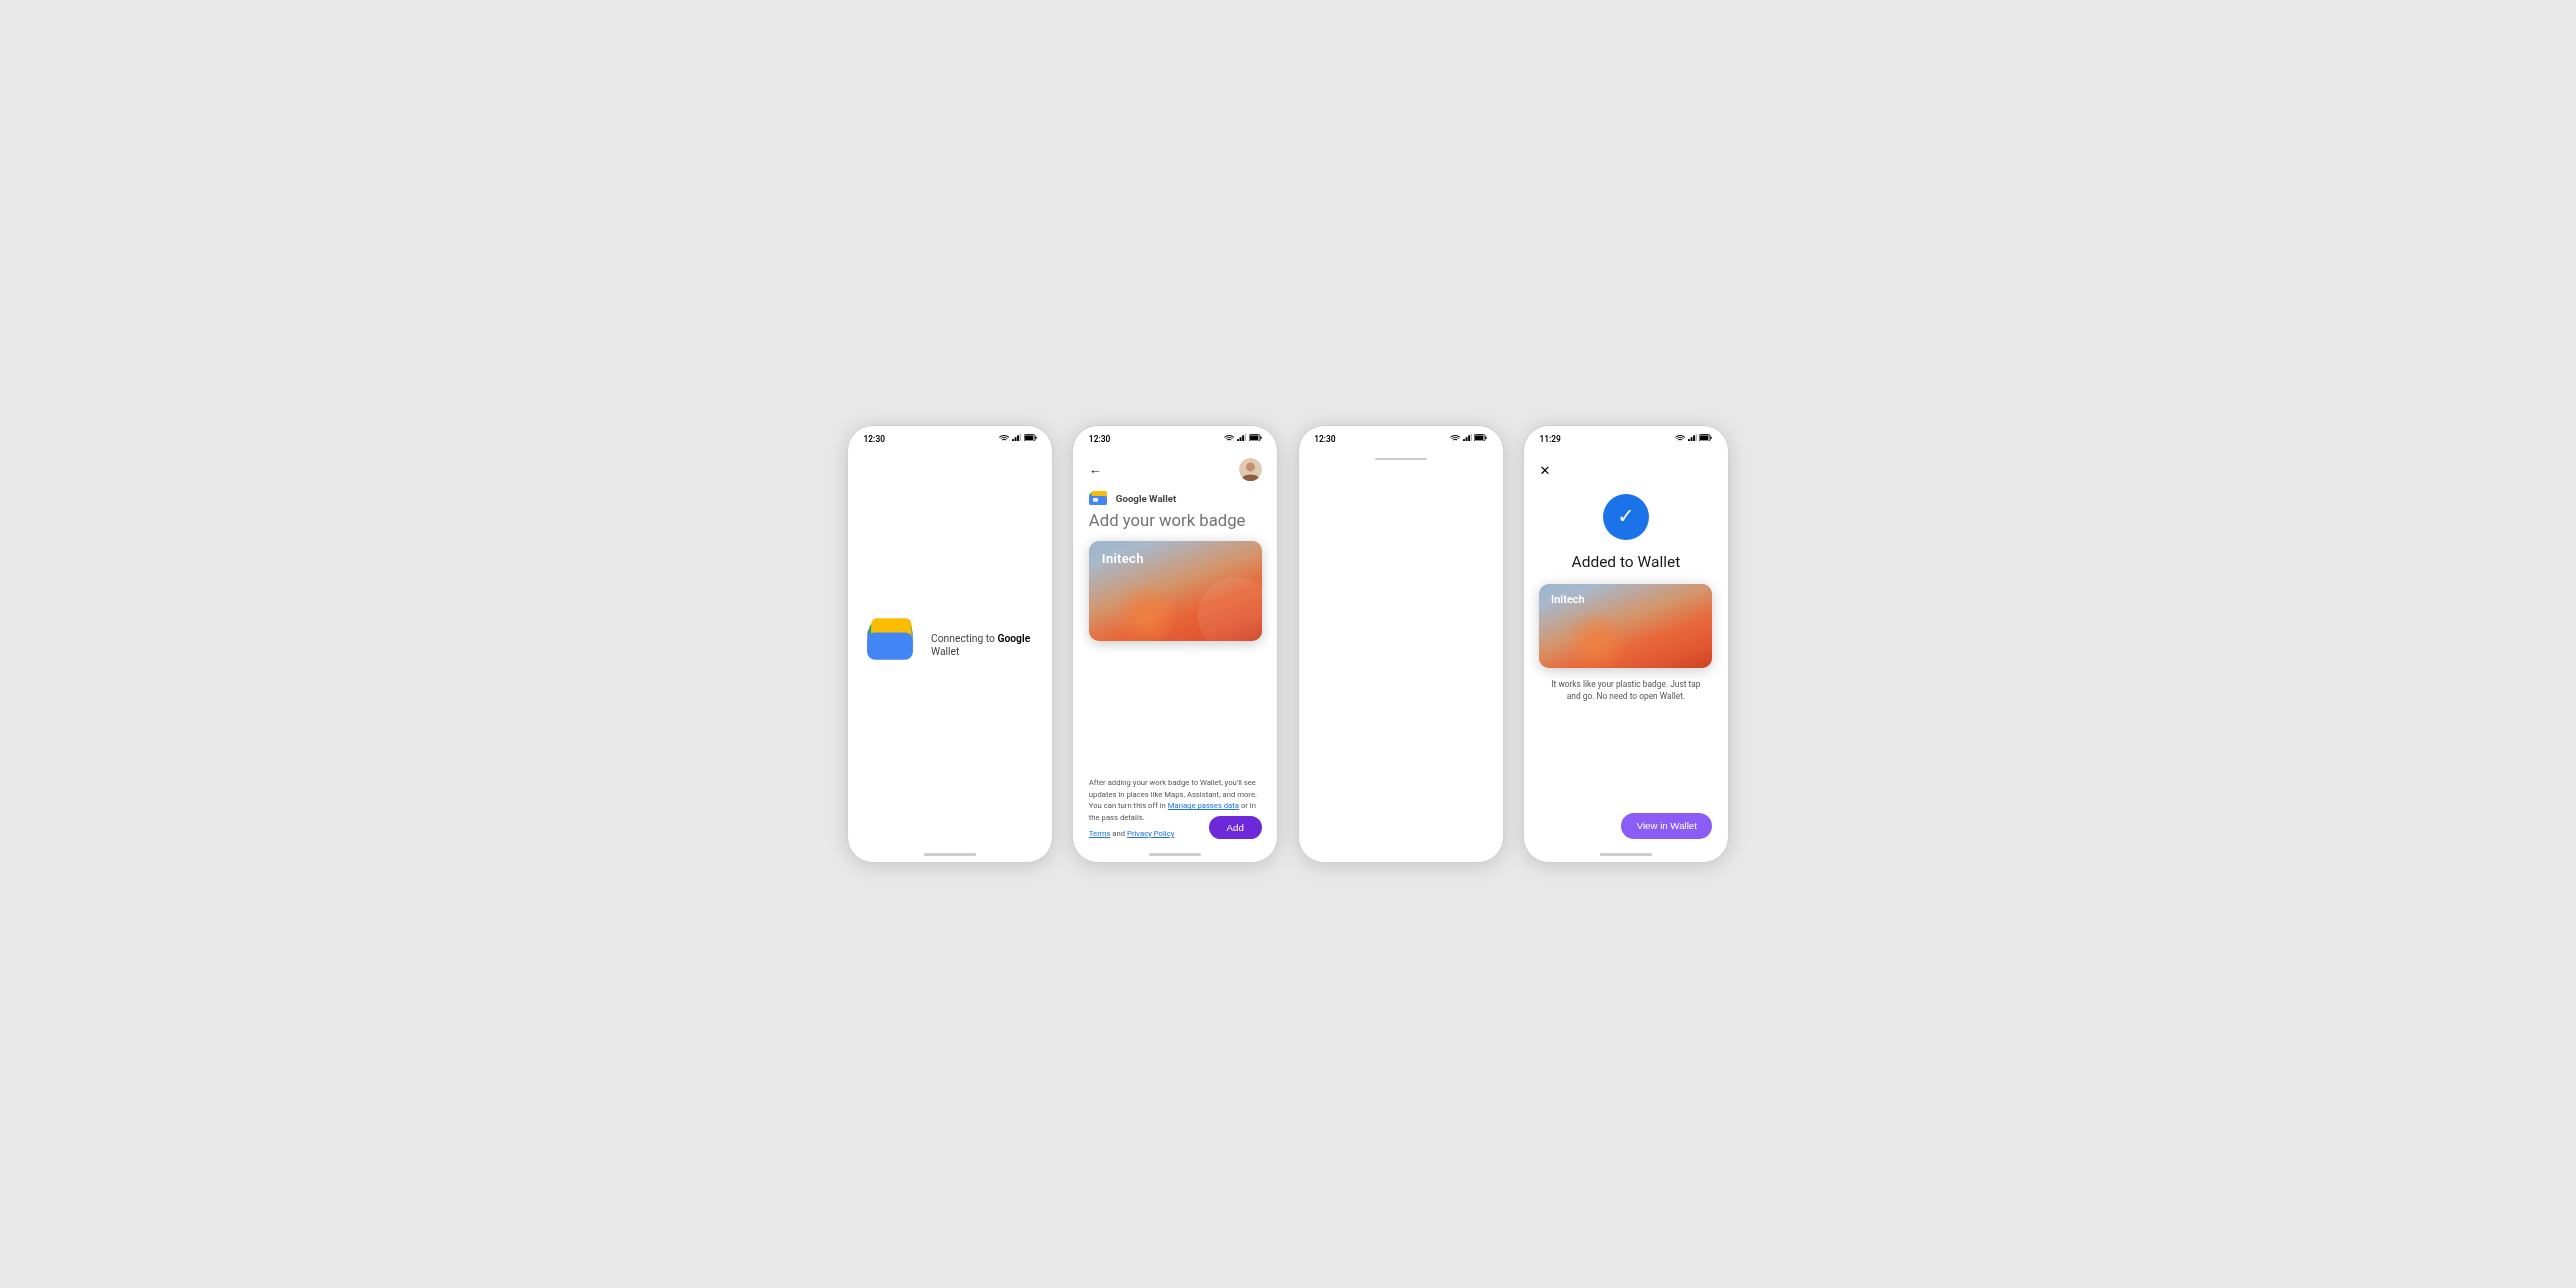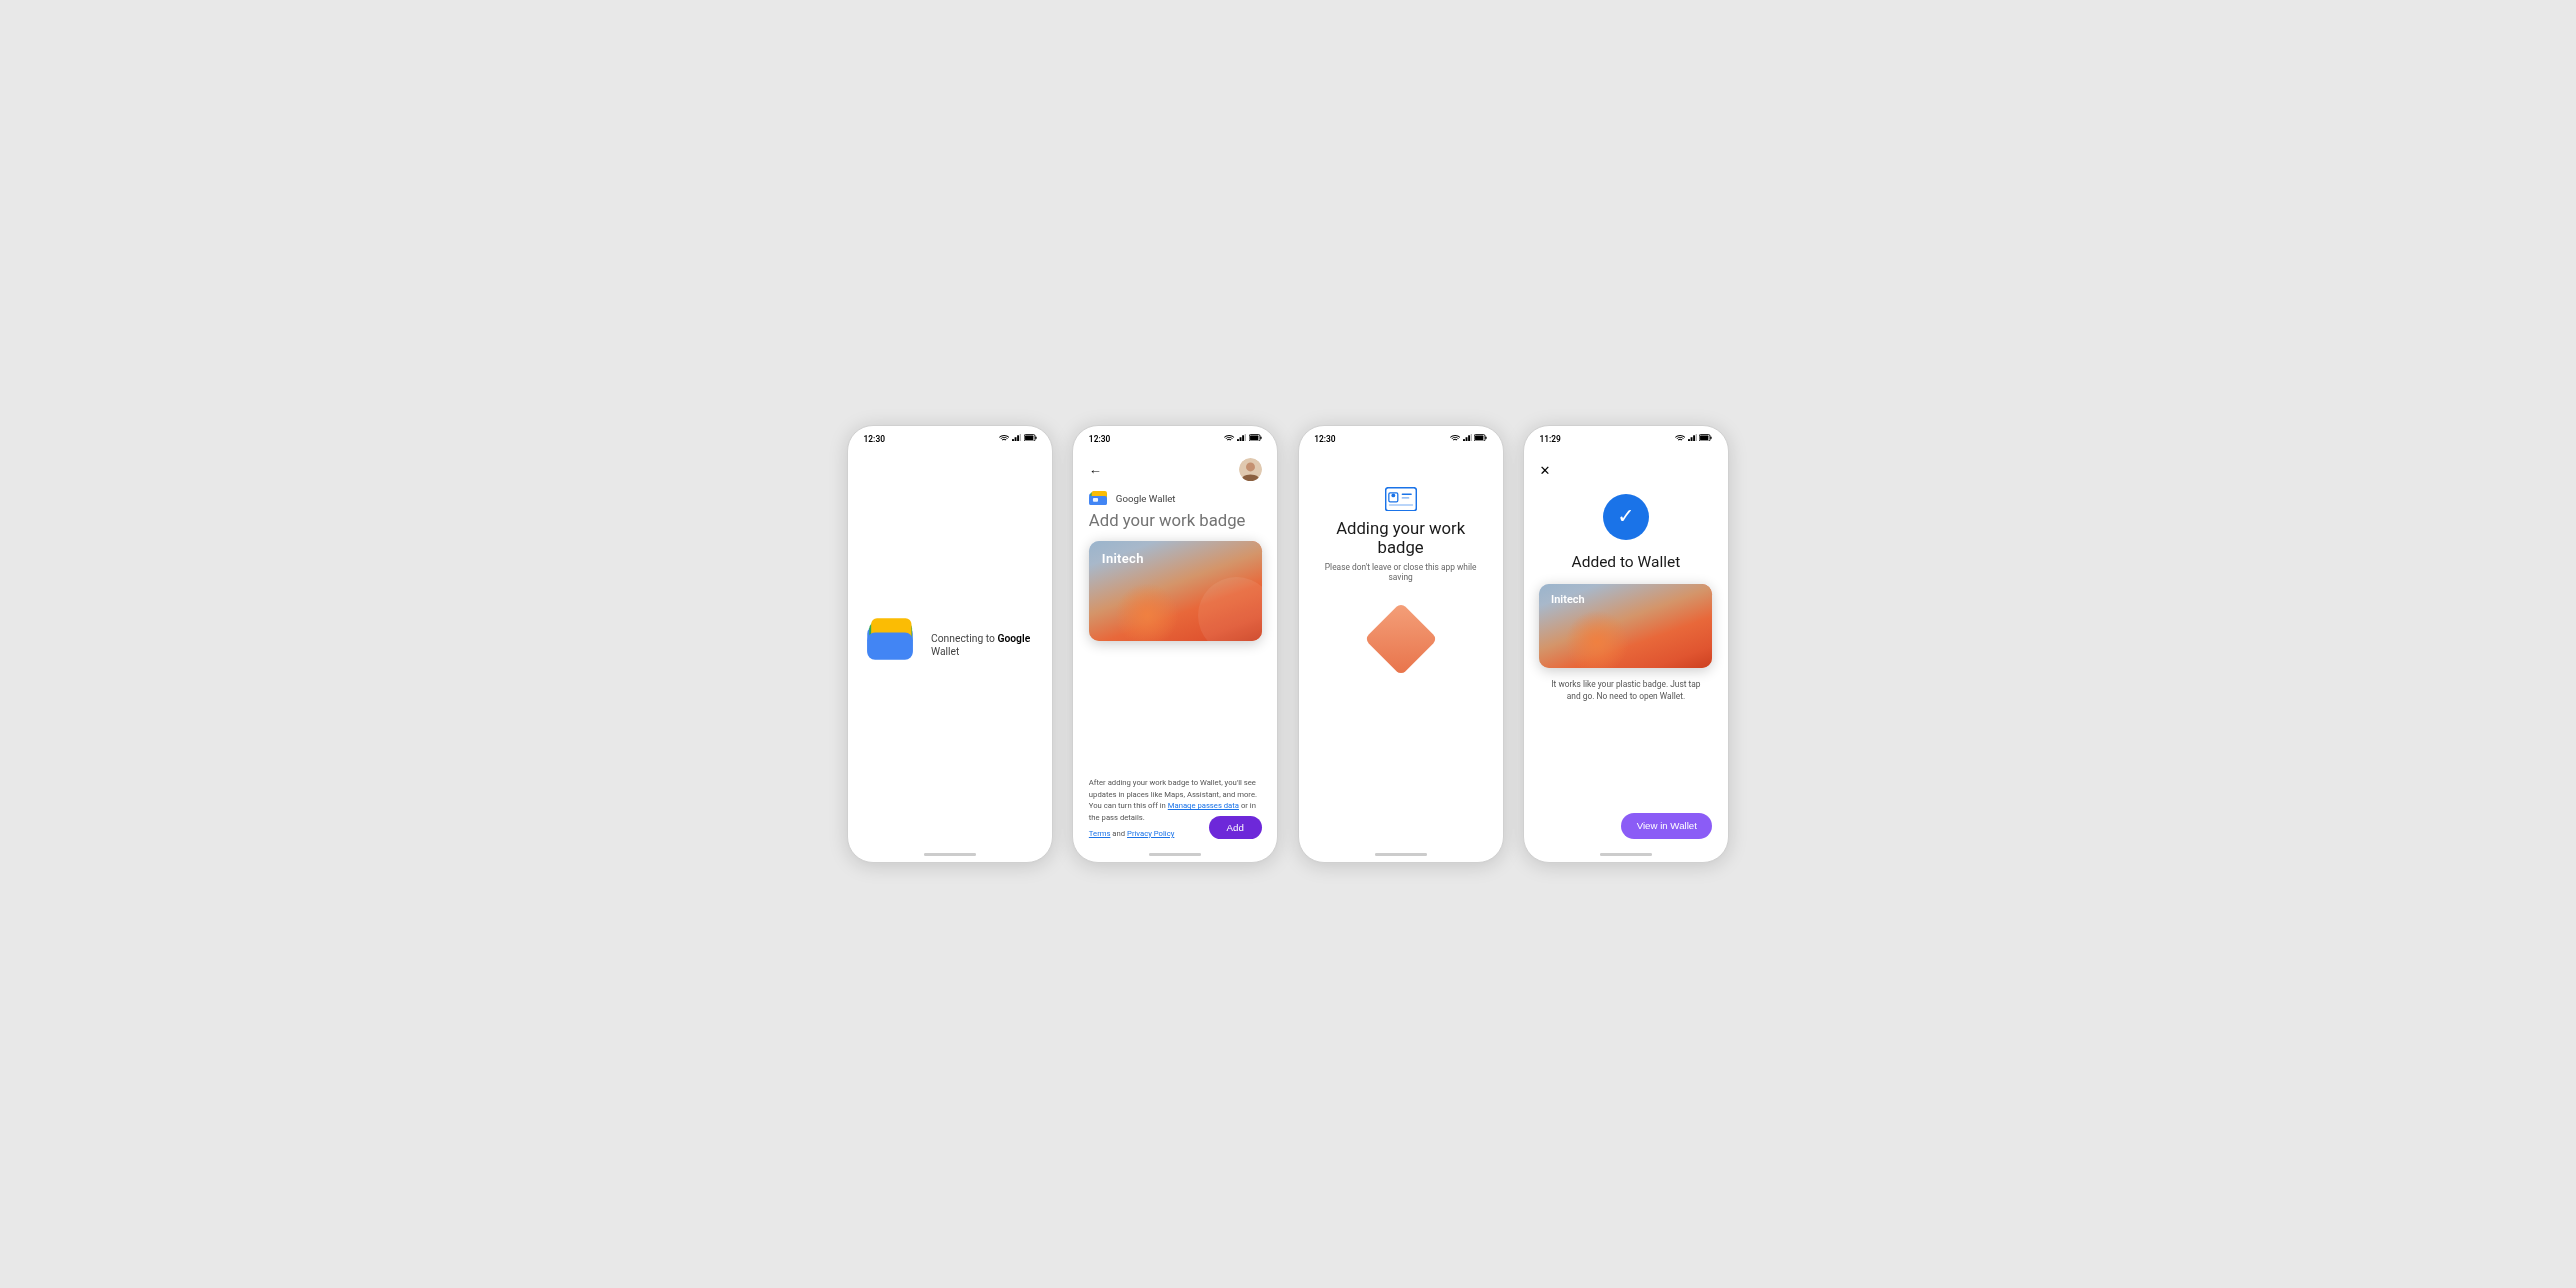--- a/index.html
+++ b/index.html
@@ -106,21 +106,21 @@
     .google-wallet-header {
       display: flex;
       align-items: center;
       gap: 6.4px;
       margin-top: 5.2px;
       margin-bottom: 5.2px;
     }
     .gw-label {
       font-size: 9.7px;
       color: #444;
-      font-weight: 400;
+      font-weight: 700;
     }
     .add-badge-title {
       font-size: 16.7px;
       font-weight: 400;
       color: #737373;
       margin-bottom: 10.3px;
       line-height: 1.2;
     }
     .badge-card {
       width: 100%;
@@ -447,34 +447,20 @@
           <rect x="8" y="2" width="3" height="10" fill="#000"></rect>
           <rect x="12" y="0" width="2" height="12" fill="#000" opacity="0.3"></rect>
         </svg>
         <svg width="13" height="7.7" viewBox="0 0 20 12">
           <rect x="0" y="1" width="17" height="10" rx="2" ry="2" stroke="#000" stroke-width="1.5" fill="none"></rect>
           <rect x="17.5" y="4" width="2" height="4" rx="1" fill="#000"></rect>
           <rect x="1.5" y="2.5" width="13" height="7" rx="1" fill="#000"></rect>
         </svg>
       </div>
     </div>
-    <div class="screen-content">
-
-      <svg width="32" height="24.5" viewBox="0 0 50 38" style="margin-top:13px;margin-bottom:7.7px;">
-        <rect x="1" y="1" width="48" height="36" rx="4" stroke="#1a73e8" stroke-width="2.5" fill="none"></rect>
-        <rect x="6" y="9" width="14" height="14" rx="2" stroke="#1a73e8" stroke-width="2" fill="none"></rect>
-        <circle cx="13" cy="13" r="3" fill="#1a73e8"></circle>
-        <rect x="26" y="10" width="16" height="2.5" rx="1.25" fill="#1a73e8"></rect>
-        <rect x="26" y="16" width="12" height="2" rx="1" fill="#1a73e8" opacity="0.6"></rect>
-        <rect x="6" y="27" width="38" height="2" rx="1" fill="#1a73e8" opacity="0.4"></rect>
-      </svg>
-      <h1 class="adding-title">Adding your work badge</h1>
-      <p class="adding-subtitle">Please don't leave or close this app while saving</p>
-      <div class="diamond-loader"></div>
-    </div>
     <div class="home-bar">
       <div class="home-bar-line"></div>
     </div>
   </div>
 
   <div class="phone screen4">
     <div class="status-bar">
       <span>11:29</span>
       <div class="status-icons">
         <svg width="10.3" height="7.7" viewBox="0 0 16 12">

